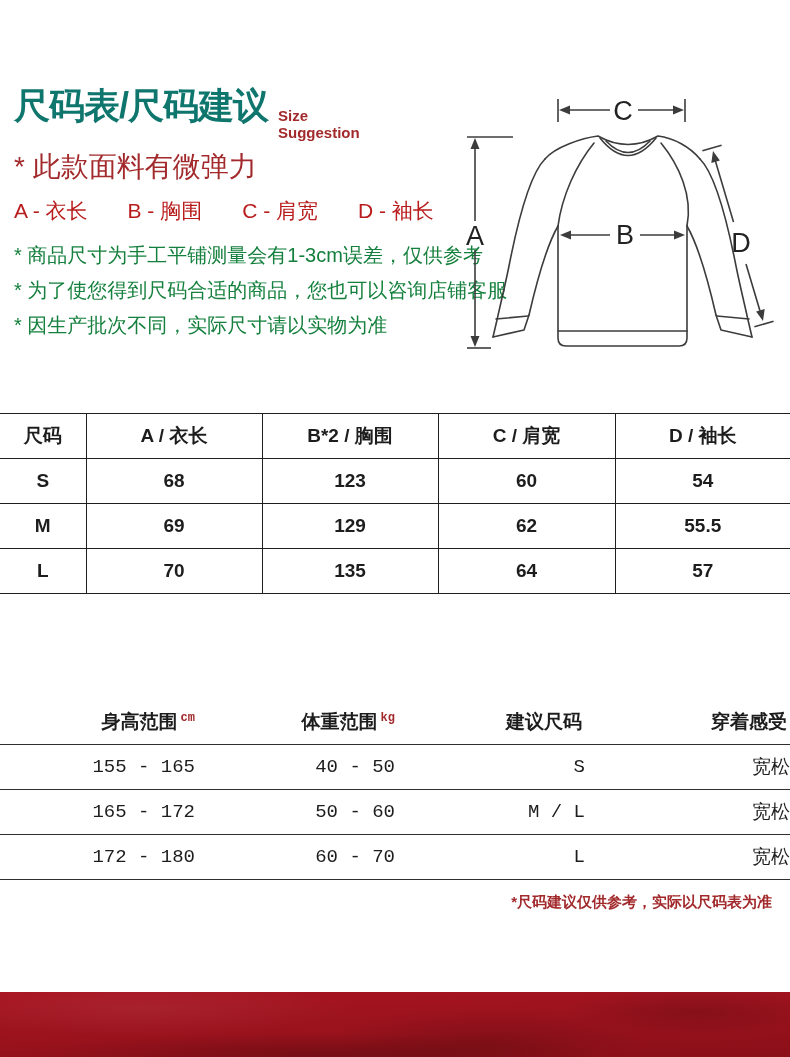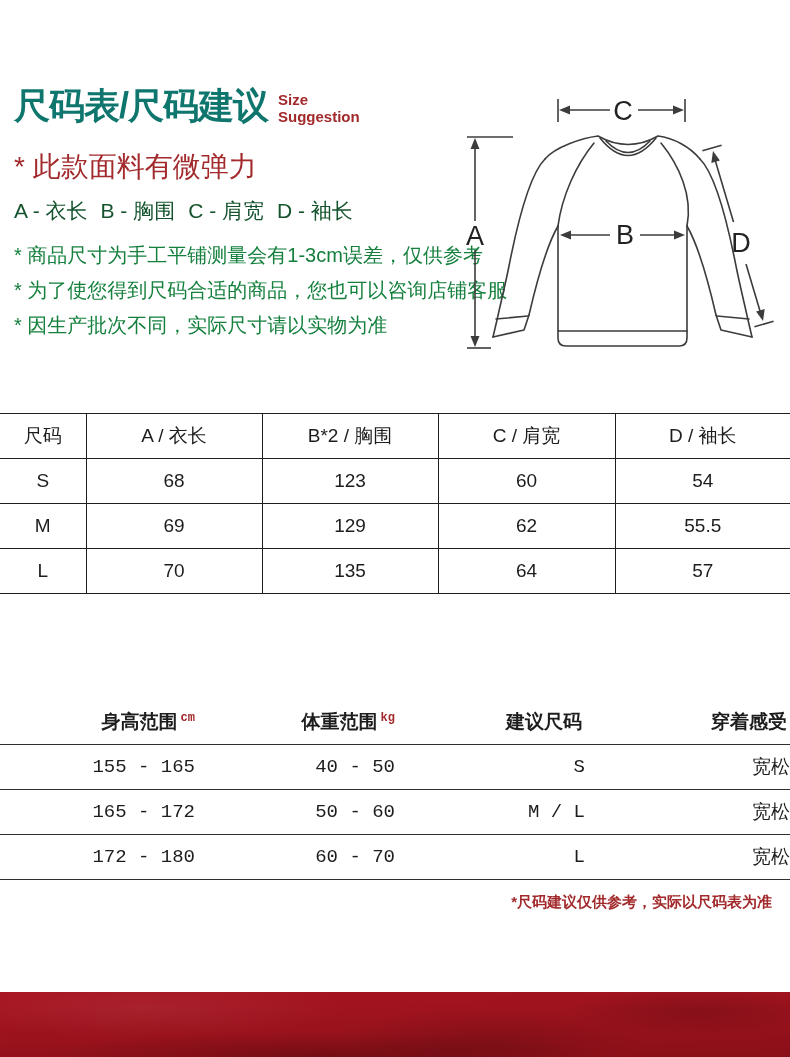--- a/index.html
+++ b/index.html
@@ -7,25 +7,25 @@
     width:790px; height:1057px; position:relative; overflow:hidden;
     background:#ffffff;
     font-family:"Liberation Sans","DejaVu Sans",sans-serif;
     color:var(--text,#1a1a1a);
     -webkit-font-smoothing:antialiased;
   }
 
   
   .title-block { position:absolute; left:14px; top:84px; display:flex; align-items:flex-start; }
   .page-title { font-size:36px; font-weight:bold; color:#0f766e; line-height:44px; letter-spacing:-1px; white-space:nowrap; }
-  .subtitle { margin-left:10px; margin-top:7px; color:var(--accent); font-weight:bold; font-size:15px; line-height:17px; }
+  .subtitle { margin-left:10px; margin-top:23px; color:var(--accent); font-weight:bold; font-size:15px; line-height:17px; }
 
   .elastic-note { position:absolute; left:14px; top:148px; font-size:28px; font-weight:normal; color:var(--accent); white-space:nowrap; }
 
-  .legend { position:absolute; left:14px; top:197px; display:flex; gap:13px; font-size:21px; color:#14532d; white-space:nowrap; }
+  .legend { position:absolute; left:14px; top:197px; display:flex; gap:40px; font-size:21px; color:#b91c1c; white-space:nowrap; }
 
   .notes { position:absolute; left:14px; top:248px; font-size:20px; color:#15803d; }
   .notes .note-line { height:15px; line-height:15px; margin-bottom:20px; white-space:nowrap; }
 
   
   .diagram { position:absolute; left:450px; top:80px; width:335px; height:290px; }
   .diagram svg { display:block; width:100%; height:100%; }
   .dim-line { stroke:var(--diagram_line); stroke-width:1.6; fill:none; }
   .dim-arrow { fill:var(--diagram_line); stroke:none; }
   .garment { stroke:var(--diagram_line); stroke-width:1.6; fill:none; stroke-linecap:round; stroke-linejoin:round; }
@@ -33,21 +33,21 @@
 
   
   table.size-table {
     position:absolute; left:0; top:413px; width:790px;
     border-collapse:collapse; table-layout:fixed;
   }
   table.size-table tr { border-top:1.5px solid var(--border); }
   table.size-table { border-bottom:1.5px solid var(--border); }
   table.size-table th, table.size-table td {
     height:44px; text-align:center; vertical-align:middle;
-    font-size:19px; font-weight:normal; color:#1d1d1d;
+    font-size:19px; font-weight:bold; color:#1d1d1d;
     border-right:1.5px solid var(--border); padding:0;
   }
   table.size-table th:last-child, table.size-table td:last-child { border-right:none; }
 
   
   table.suggestion-table {
     position:absolute; left:0; top:700px; width:790px;
     border-collapse:collapse; table-layout:fixed;
   }
   table.suggestion-table th, table.suggestion-table td {

